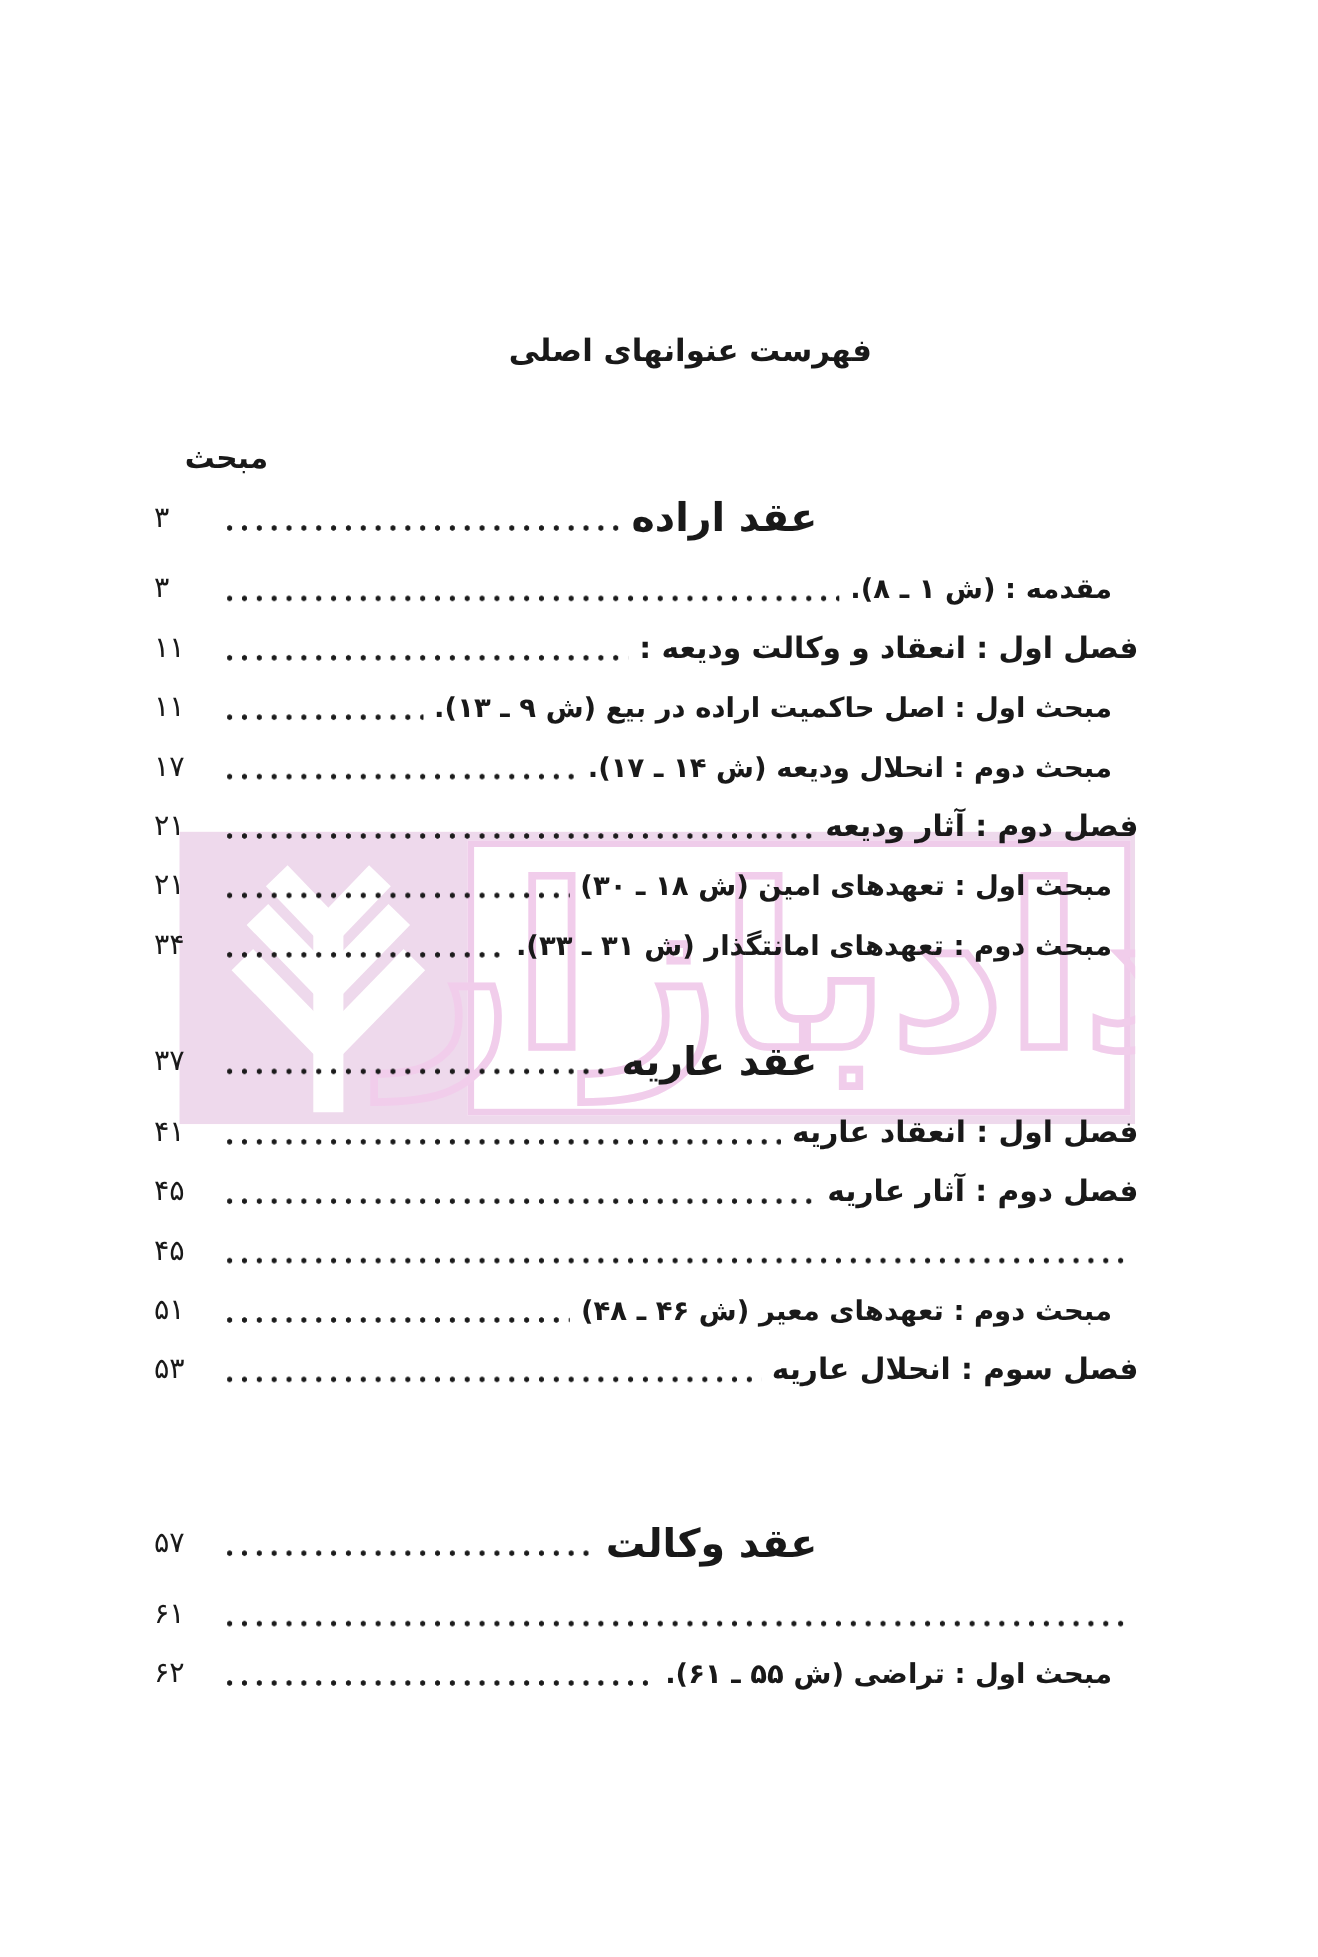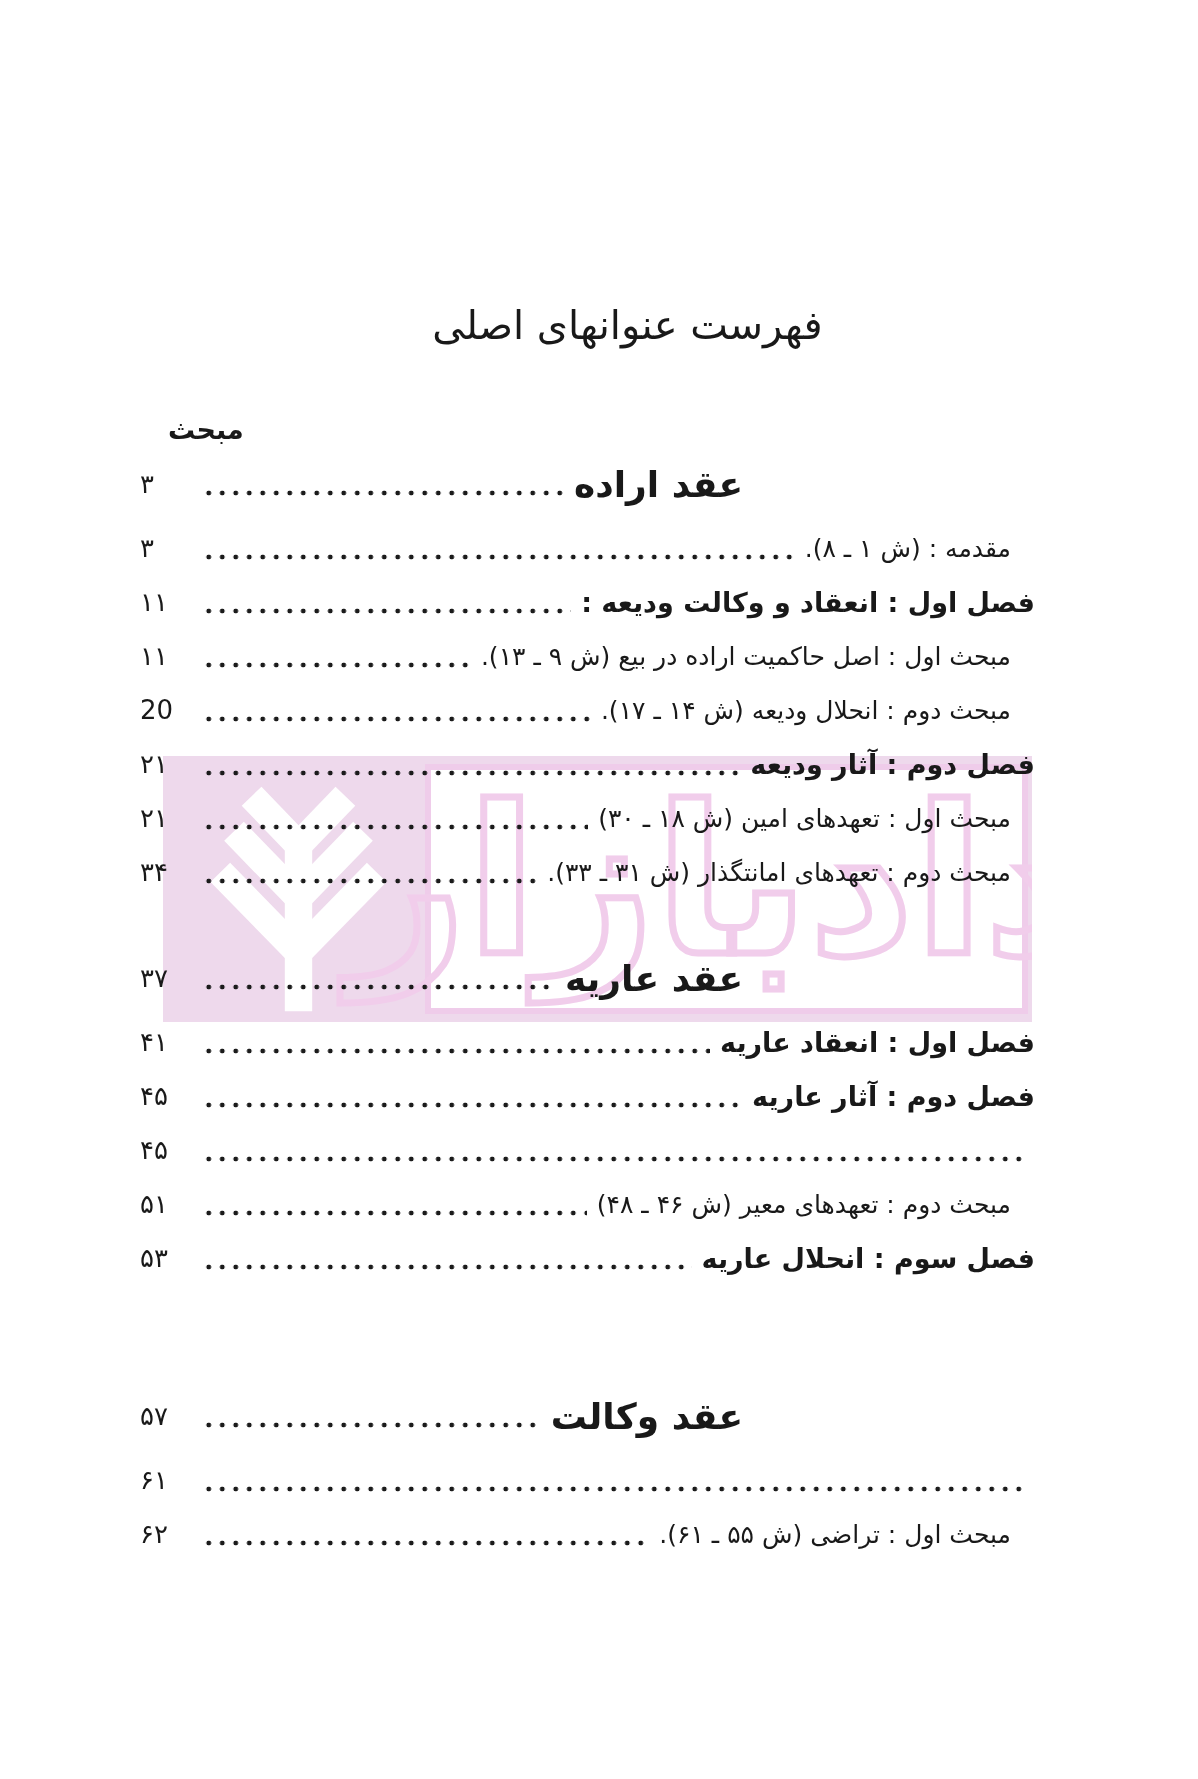--- a/index.html
+++ b/index.html
@@ -18,38 +18,38 @@
     position:absolute; left:255px; right:12px; top:-14px; bottom:0;
     display:flex; align-items:center; justify-content:center;
     font-size:205px; font-weight:bold; letter-spacing:4px;
     color:transparent; -webkit-text-stroke:7px #f1cdeb; white-space:nowrap;
   }
 
   
   .content { position:relative; z-index:1; padding:0 163px 0 140px; }
   .doc-title {
     margin-top:302px; text-align:center; transform:translateX(40px);
-    font-size:40px; font-weight:normal;
+    font-size:28px; font-weight:bold;
   }
   .col-header {
     display:block; margin:66px 0 0 28px; text-align:left;
     font-size:27px; font-weight:bold;
   }
   .rows { margin-top:8px; }
 
   .row { display:flex; align-items:center; height:54px; direction:rtl; }
   .row .toc-text { white-space:nowrap; font-size:25px; }
   .row .leader {
     flex:1 1 auto; height:14px; margin:0 10px; transform:translateY(9px);
     background-image:radial-gradient(circle, #1b1b1b 2.1px, transparent 2.7px);
     background-size:13.5px 14px; background-repeat:repeat-x; background-position:left center;
   }
   .row .pnum { min-width:52px; text-align:left; font-size:26px; white-space:nowrap; }
 
-  .row.sub     .toc-text { padding-right:24px; font-weight:normal; }
+  .row.sub     .toc-text { padding-right:24px; font-weight:bold; }
   .row.chapter .toc-text { font-size:27px; font-weight:bold; }
   .row.section { height:62px; margin-bottom:6px; }
   .row.section .toc-text { font-size:36px; font-weight:bold; margin-left:0; margin-right:292px; }
   .row.gap-large  { margin-top:48px; }
   .row.gap-xlarge { margin-top:100px; }
 </style>
 </head>
 <body>
 
 <div class="page">
@@ -91,21 +91,21 @@
     <span class="pnum">۱۱</span>
   </div>
         <div class="row sub" dir="rtl" lang="fa">
     <span class="toc-text">مبحث اول : اصل حاکمیت اراده در بیع (ش ۹ ـ ۱۳).</span>
     <span class="leader"></span>
     <span class="pnum">۱۱</span>
   </div>
         <div class="row sub" dir="rtl" lang="fa">
     <span class="toc-text">مبحث دوم : انحلال ودیعه (ش ۱۴ ـ ۱۷).</span>
     <span class="leader"></span>
-    <span class="pnum">20</span>
+    <span class="pnum">۱۷</span>
   </div>
         <div class="row chapter" dir="rtl" lang="fa">
     <span class="toc-text">فصل دوم : آثار ودیعه</span>
     <span class="leader"></span>
     <span class="pnum">۲۱</span>
   </div>
         <div class="row sub" dir="rtl" lang="fa">
     <span class="toc-text">مبحث اول : تعهدهای امین (ش ۱۸ ـ ۳۰)</span>
     <span class="leader"></span>
     <span class="pnum">۲۱</span>

